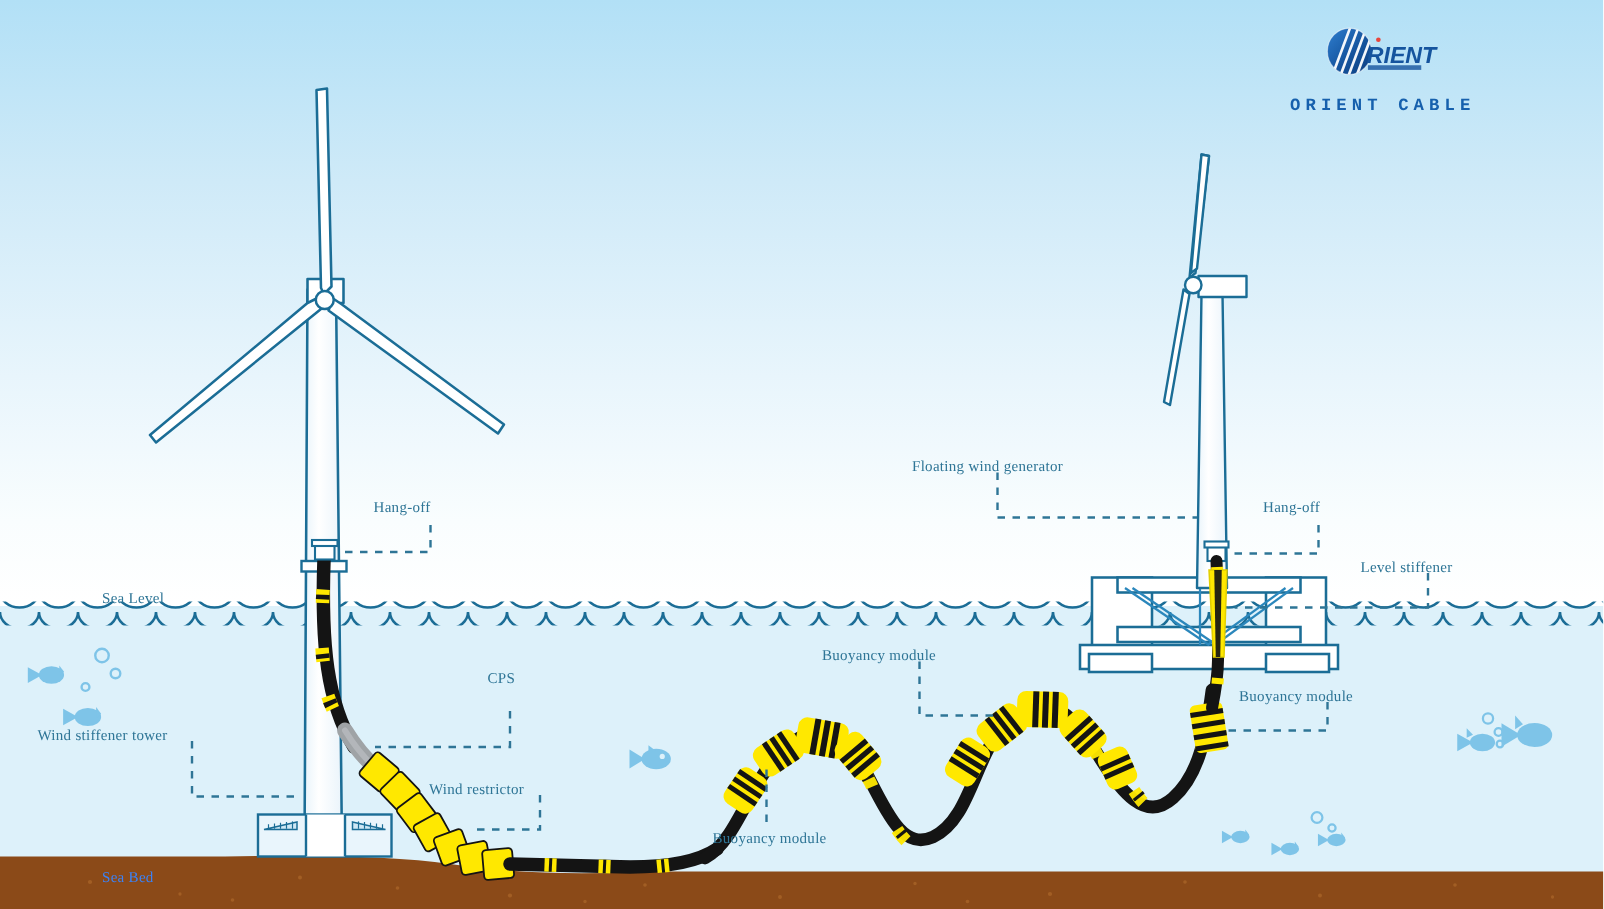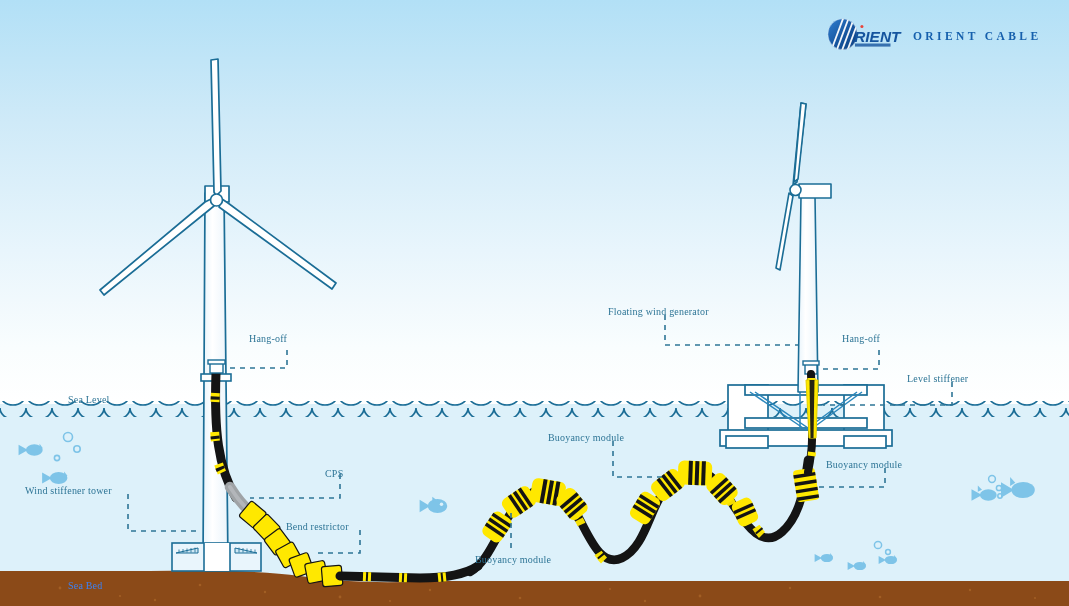--- a/index.html
+++ b/index.html
@@ -22,34 +22,35 @@
     color: #2e7596;
     font-family: Liberation Serif, serif;
     font-size: 10px;
     letter-spacing: .2px;
     white-space: nowrap;
     line-height: 1;
   }
   .lbl.seabed { color: #3b82f6; }
   .logo-wrap {
     position: absolute;
-    left: 826px; top: 18px;
+    left: 860px; top: 18px;
     display: flex;
     align-items: center;
     gap: 9px;
+    flex-direction: column;
   }
   .logo-mark { width: 78px; height: 34px; flex: none; }
   .logo-cn { display: flex; flex-direction: column; align-items: center; line-height: 1; }
   .logo-cn-top {
     font-family: "Liberation Sans", sans-serif;
     font-size: 27px; font-weight: bold;
     color: #1660ad; letter-spacing: 1px;
   }
   .logo-cn-sub {
-    font-family: Liberation Serif, serif;
+    font-family: Liberation Mono, monospace;
     font-size: 11.5px; font-weight: bold;
     color: #1660ad; letter-spacing: 3.4px;
     margin-top: 4px;
   }
 </style>
 </head>
 <body>
 
 <div id="stage">
 
@@ -441,22 +442,22 @@
 
       <path d="M952,382 L952,405 L823,405"></path>
 
       <path d="M885,468 L885,487 L819,487"></path>
     </g>
   </svg>
 
   <div class="lbl" style="left:68px;  top:395px;">Sea Level</div>
   <div class="lbl" style="left:249px; top:334px;">Hang-off</div>
   <div class="lbl" style="left:25px;  top:486px;">Wind stiffener tower</div>
-  <div class="lbl" style="left:325px; top:469px;">CPS</div>
-  <div class="lbl" style="left:286px; top:522px;">Bend restrictor</div>
+  <div class="lbl" style="left:325px; top:448px;">CPS</div>
+  <div class="lbl" style="left:286px; top:522px;">Wind restrictor</div>
   <div class="lbl seabed" style="left:68px; top:581px;">Sea Bed</div>
   <div class="lbl" style="left:475px; top:555px;">Buoyancy module</div>
   <div class="lbl" style="left:548px; top:433px;">Buoyancy module</div>
   <div class="lbl" style="left:608px; top:307px;">Floating wind generator</div>
   <div class="lbl" style="left:842px; top:334px;">Hang-off</div>
   <div class="lbl" style="left:907px; top:374px;">Level stiffener</div>
   <div class="lbl" style="left:826px; top:460px;">Buoyancy module</div>
 
   <div class="logo-wrap">
     <svg class="logo-mark" viewBox="0 0 200 88">

